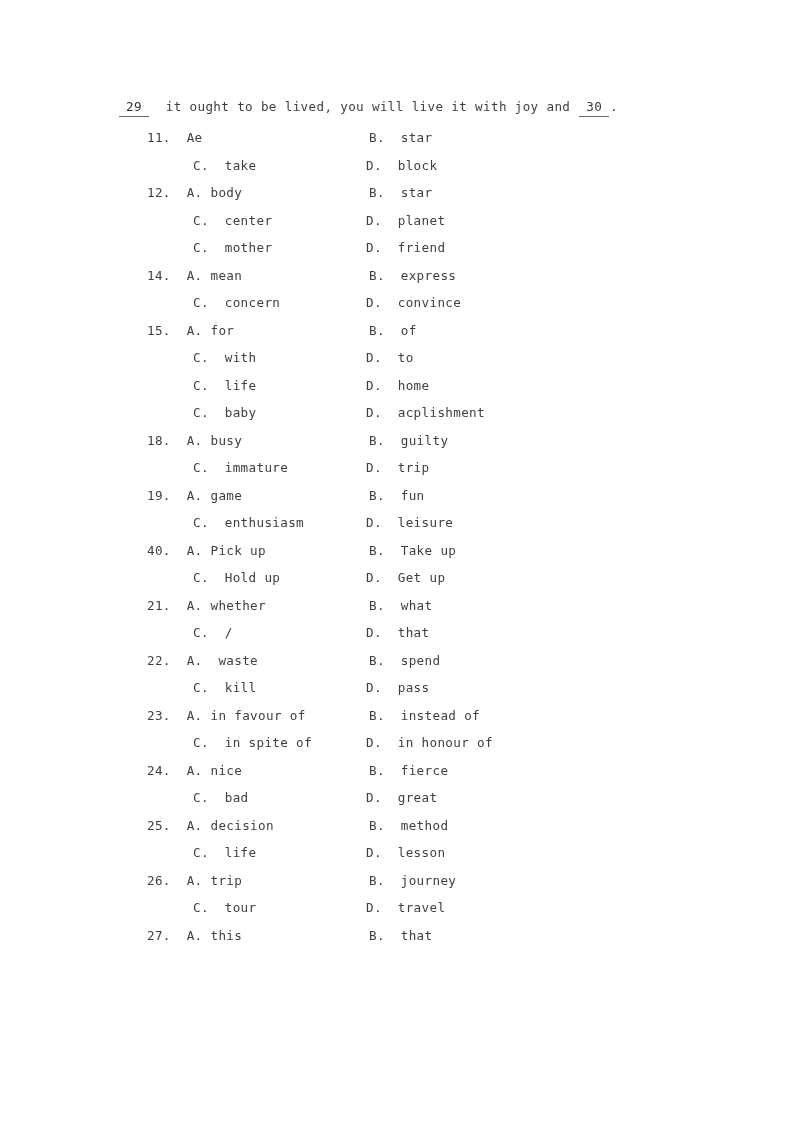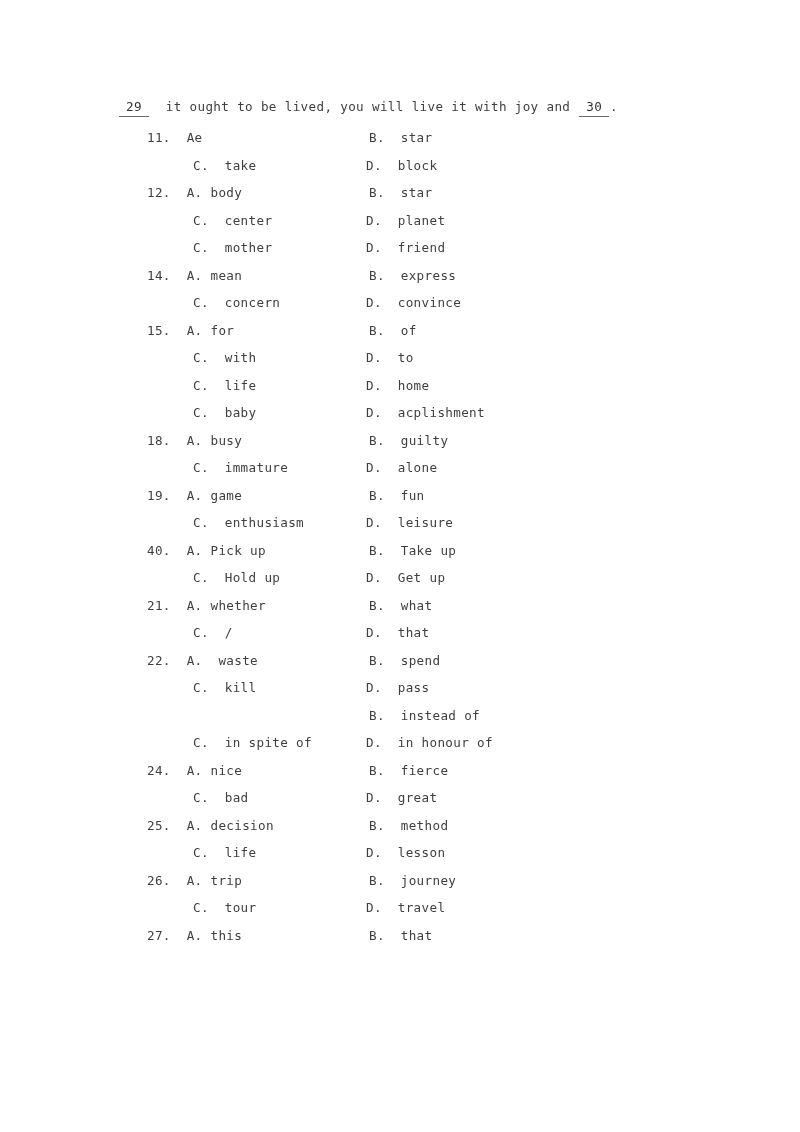--- a/index.html
+++ b/index.html
@@ -86,30 +86,30 @@
       <div class="opt-row"><span class="col-a">12.  A. body</span><span class="col-b">B.  star</span></div>
       <div class="opt-row sub"><span class="col-a">C.  center</span><span class="col-b">D.  planet</span></div>
       <div class="opt-row sub"><span class="col-a">C.  mother</span><span class="col-b">D.  friend</span></div>
       <div class="opt-row"><span class="col-a">14.  A. mean</span><span class="col-b">B.  express</span></div>
       <div class="opt-row sub"><span class="col-a">C.  concern</span><span class="col-b">D.  convince</span></div>
       <div class="opt-row"><span class="col-a">15.  A. for</span><span class="col-b">B.  of</span></div>
       <div class="opt-row sub"><span class="col-a">C.  with</span><span class="col-b">D.  to</span></div>
       <div class="opt-row sub"><span class="col-a">C.  life</span><span class="col-b">D.  home</span></div>
       <div class="opt-row sub"><span class="col-a">C.  baby</span><span class="col-b">D.  acplishment</span></div>
       <div class="opt-row"><span class="col-a">18.  A. busy</span><span class="col-b">B.  guilty</span></div>
-      <div class="opt-row sub"><span class="col-a">C.  immature</span><span class="col-b">D.  alone</span></div>
+      <div class="opt-row sub"><span class="col-a">C.  immature</span><span class="col-b">D.  trip</span></div>
       <div class="opt-row"><span class="col-a">19.  A. game</span><span class="col-b">B.  fun</span></div>
       <div class="opt-row sub"><span class="col-a">C.  enthusiasm</span><span class="col-b">D.  leisure</span></div>
       <div class="opt-row"><span class="col-a">40.  A. Pick up</span><span class="col-b">B.  Take up</span></div>
       <div class="opt-row sub"><span class="col-a">C.  Hold up</span><span class="col-b">D.  Get up</span></div>
       <div class="opt-row"><span class="col-a">21.  A. whether</span><span class="col-b">B.  what</span></div>
       <div class="opt-row sub"><span class="col-a">C.  /</span><span class="col-b">D.  that</span></div>
       <div class="opt-row"><span class="col-a">22.  A.  waste</span><span class="col-b">B.  spend</span></div>
       <div class="opt-row sub"><span class="col-a">C.  kill</span><span class="col-b">D.  pass</span></div>
-      <div class="opt-row"><span class="col-b">B.  instead of</span></div>
+      <div class="opt-row"><span class="col-a">23.  A. in favour of</span><span class="col-b">B.  instead of</span></div>
       <div class="opt-row sub"><span class="col-a">C.  in spite of</span><span class="col-b">D.  in honour of</span></div>
       <div class="opt-row"><span class="col-a">24.  A. nice</span><span class="col-b">B.  fierce</span></div>
       <div class="opt-row sub"><span class="col-a">C.  bad</span><span class="col-b">D.  great</span></div>
       <div class="opt-row"><span class="col-a">25.  A. decision</span><span class="col-b">B.  method</span></div>
       <div class="opt-row sub"><span class="col-a">C.  life</span><span class="col-b">D.  lesson</span></div>
       <div class="opt-row"><span class="col-a">26.  A. trip</span><span class="col-b">B.  journey</span></div>
       <div class="opt-row sub"><span class="col-a">C.  tour</span><span class="col-b">D.  travel</span></div>
       <div class="opt-row"><span class="col-a">27.  A. this</span><span class="col-b">B.  that</span></div>
     </div>
 

